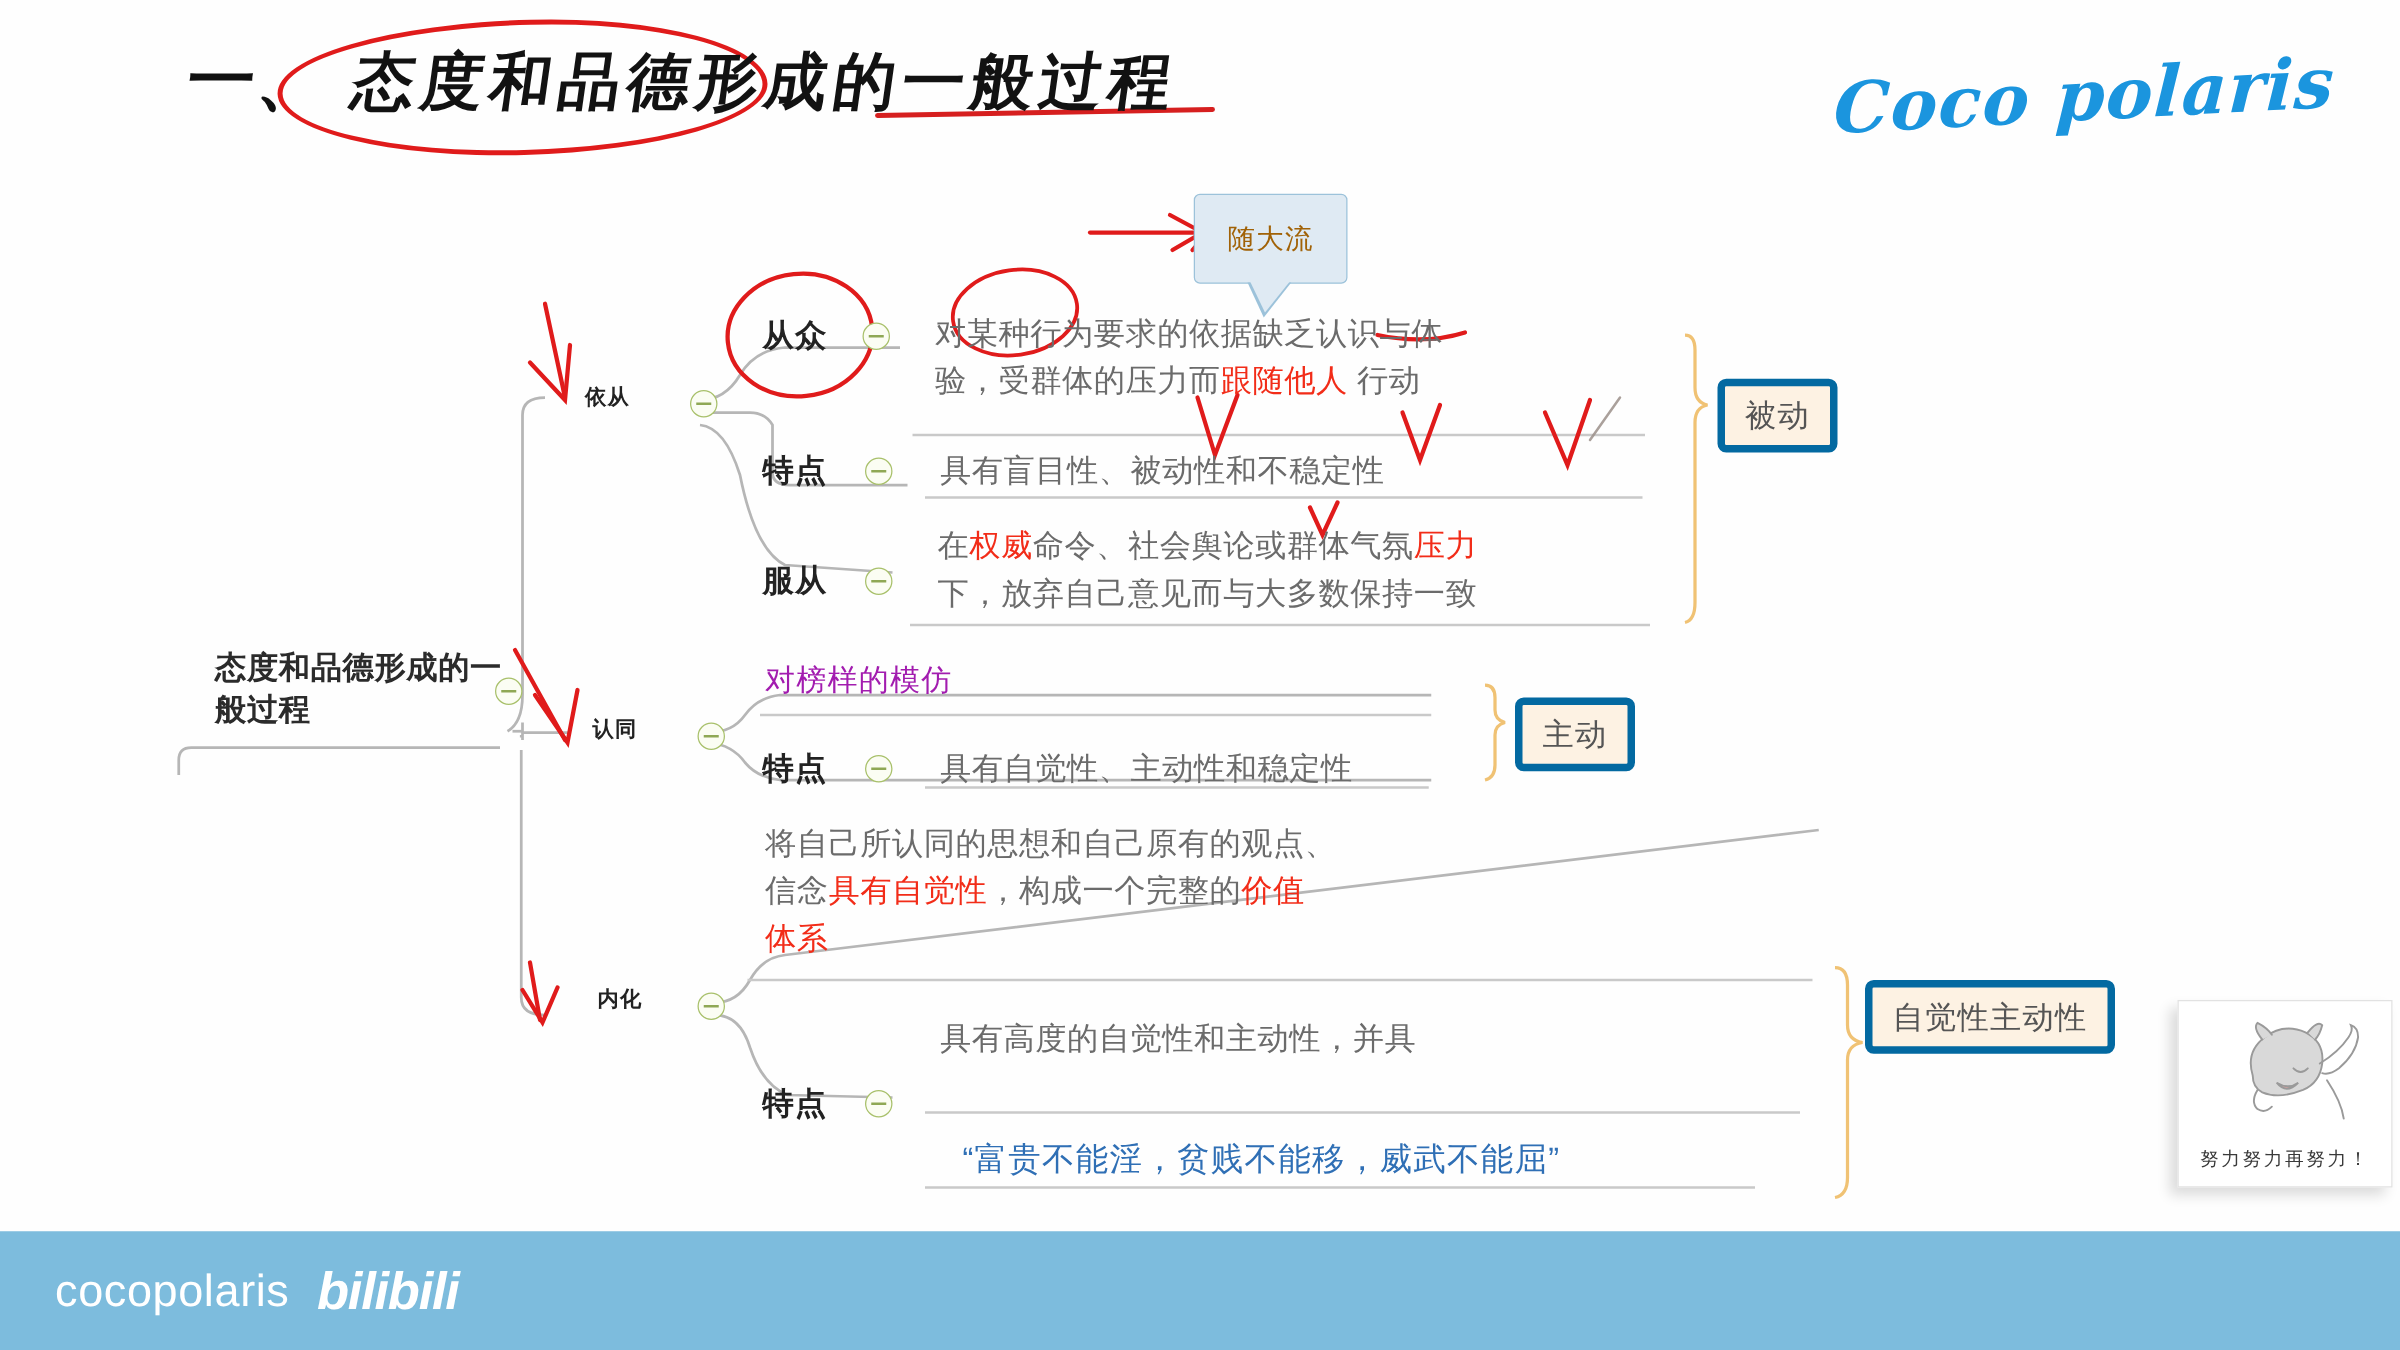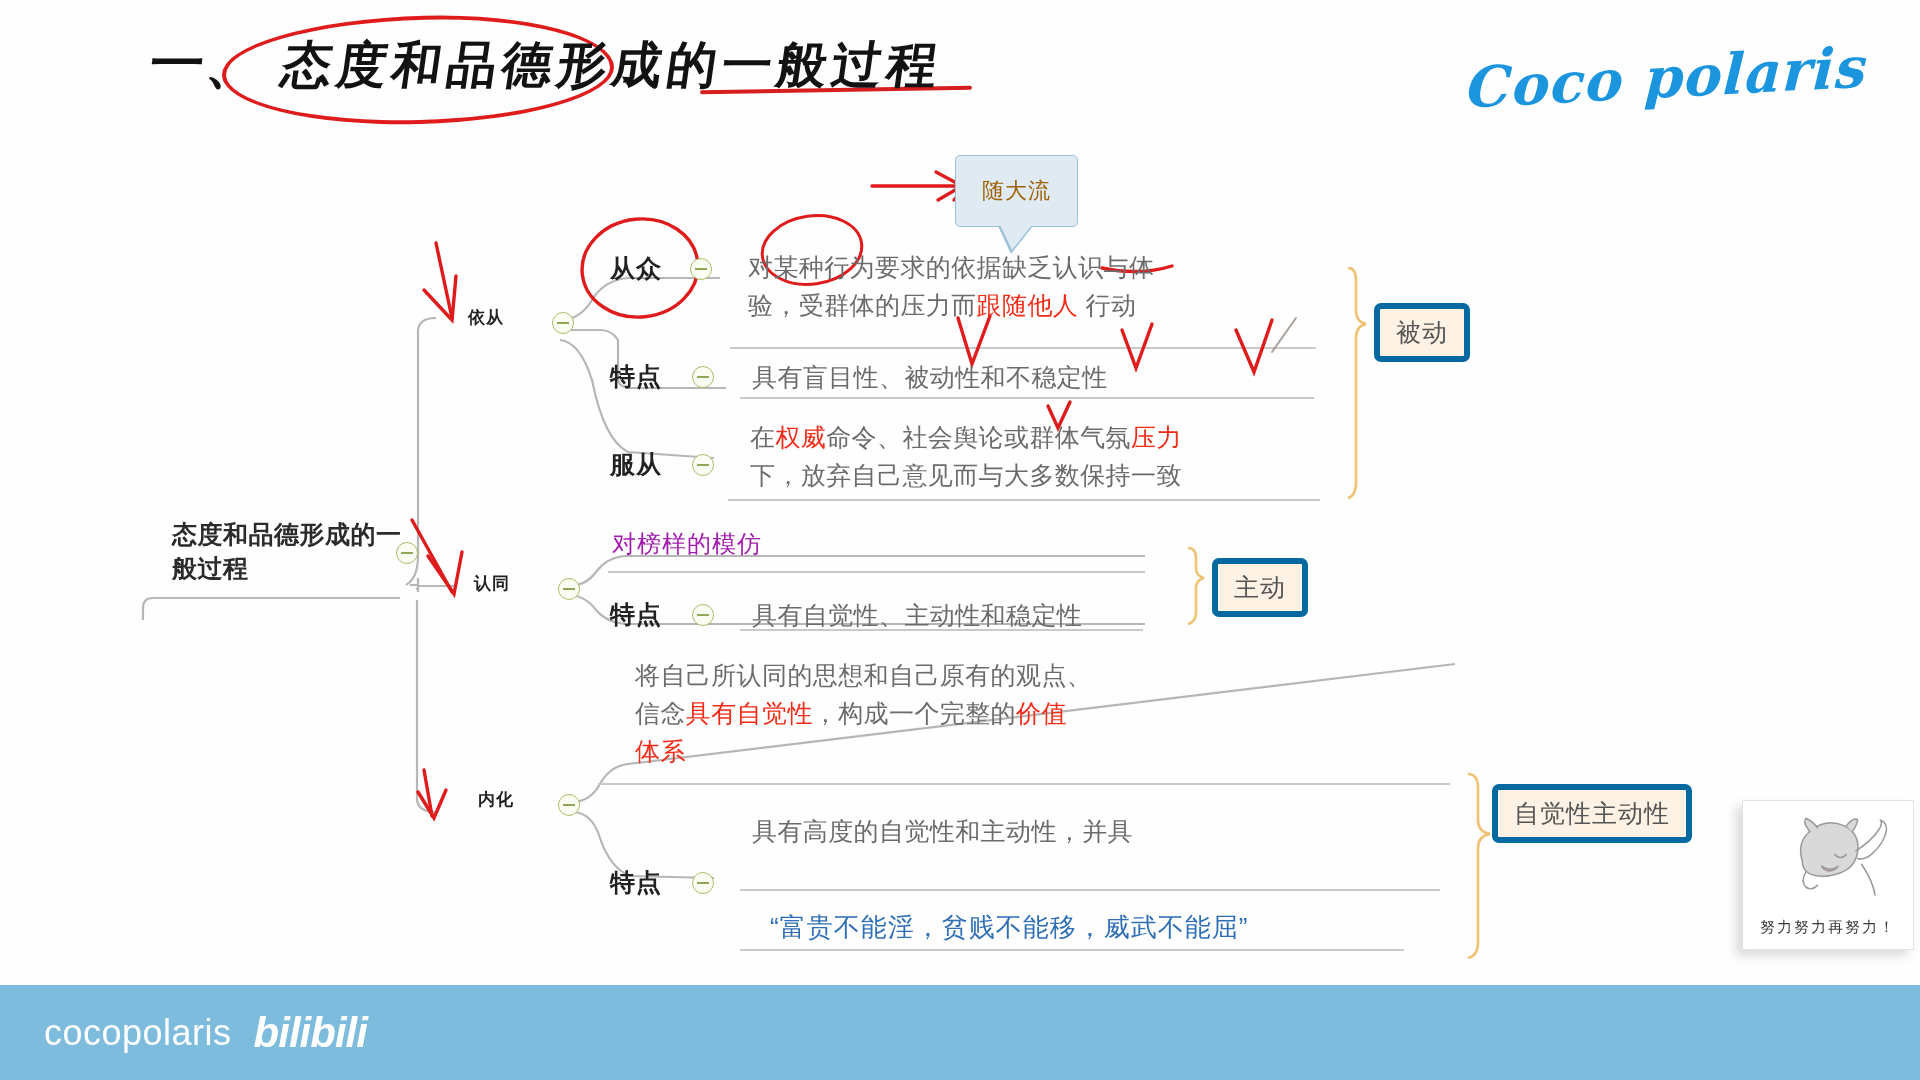--- a/index.html
+++ b/index.html
@@ -355,21 +355,21 @@
   <div class="minus" style="left:558px; top:578px;"></div>
   <div class="red-text" style="left:612px; top:528px;">对榜样的模仿</div>
 
   <div class="sub-label" style="left:610px; top:598px;">特点</div>
   <div class="minus" style="left:692px; top:604px;"></div>
   <div class="detail" style="left:752px; top:596px;">具有自觉性、主动性和稳定性</div>
 
   <div class="branch-label" style="left:478px; top:788px;">内化</div>
   <div class="minus" style="left:558px; top:794px;"></div>
 
-  <div class="detail" style="left:612px; top:656px; width:560px;margin-left:23px;">
+  <div class="detail" style="left:612px; top:656px; width:560px;">
     <div><span>将自己所认同的思想和自己原有的观点、</span></div>
     <div>
       <span>信念</span><span class="hl">具有自觉性</span><span>，构成一个完整的</span><span class="hl">价值</span>
     </div>
     <div><span class="hl">体系</span></div>
   </div>
 
   <div class="sub-label" style="left:610px; top:866px;">特点</div>
   <div class="minus" style="left:692px; top:872px;"></div>
   <div class="detail" style="left:752px; top:812px; width:560px;">

